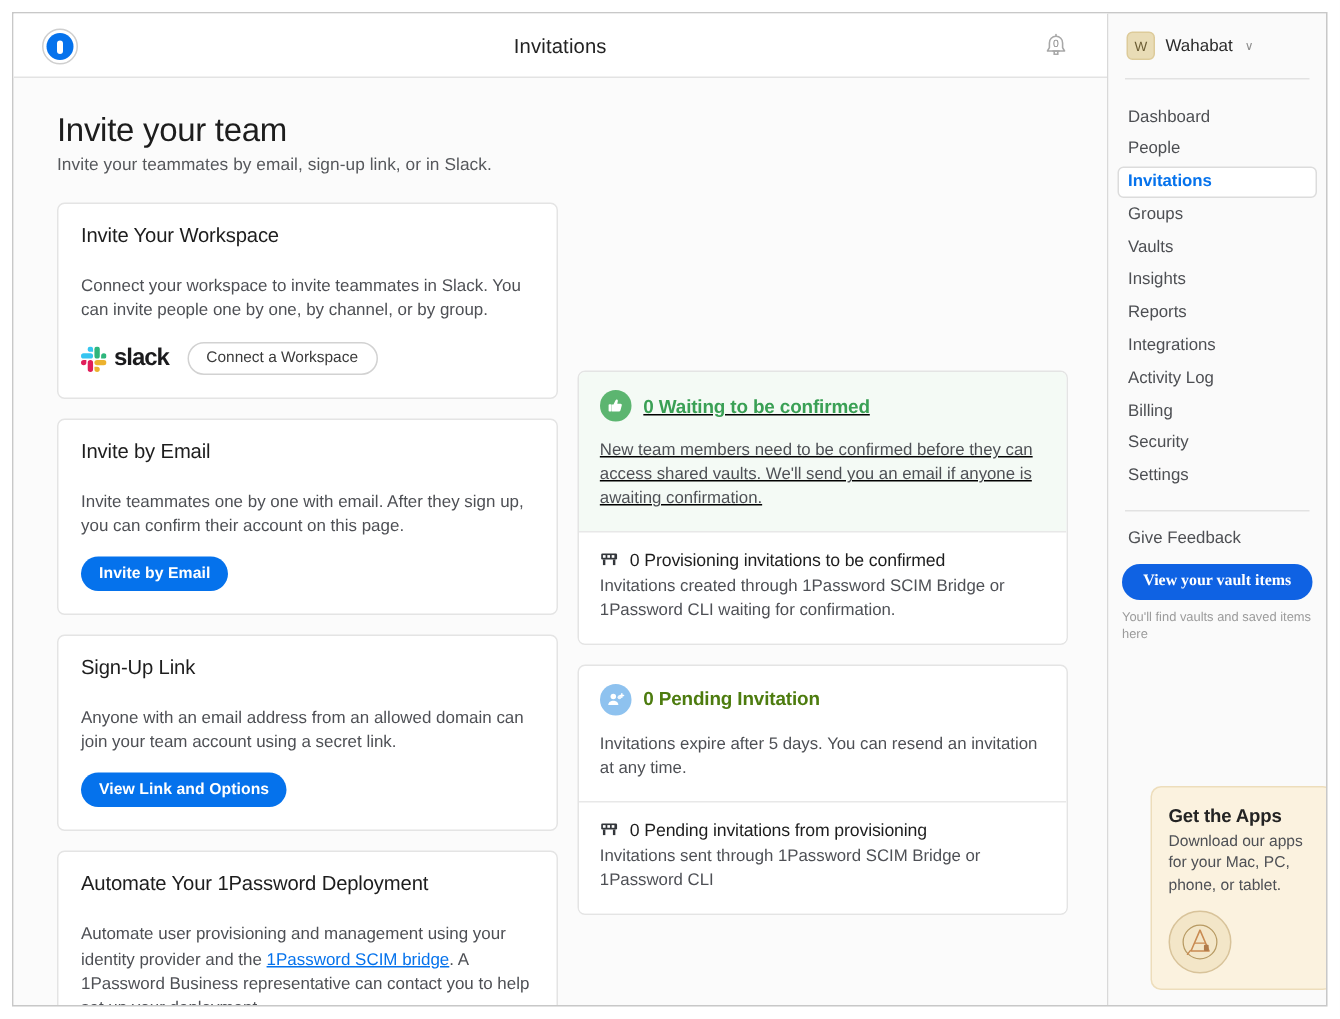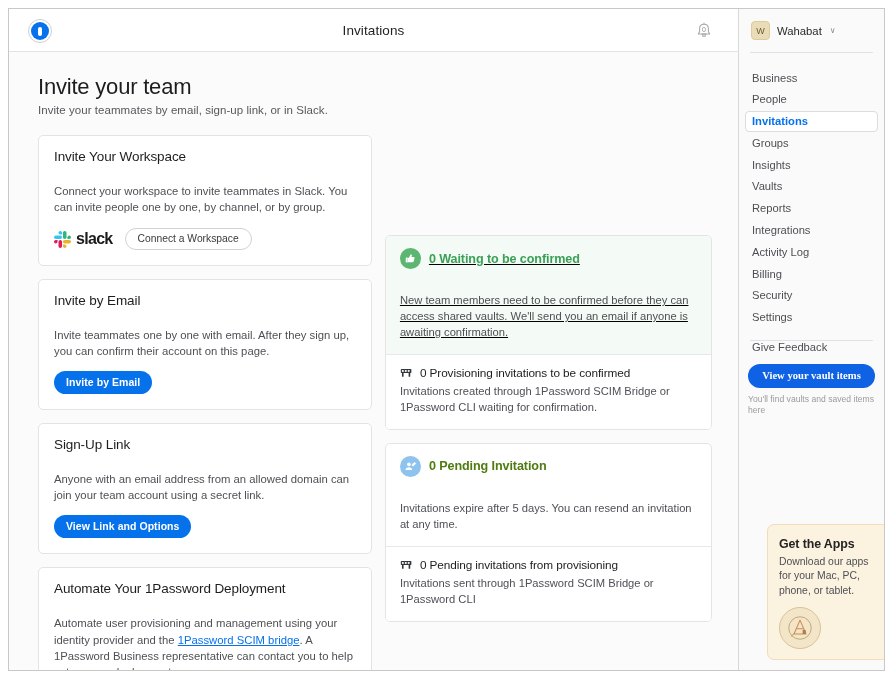--- a/index.html
+++ b/index.html
@@ -215,21 +215,21 @@
     font-size: 12.6px;
     font-weight: 700;
     letter-spacing: -0.1px;
   }
   .status-title.green { color: #3aa055; }
   .status-title.plain { color: #4d7c0f; }
   .status-desc {
     font-size: 11.2px;
     color: #4e5055;
     line-height: 1.42;
-    margin-top: 24px;
+    margin-top: 12px;
   }
   .avatar-circle {
     width: 21px; height: 21px;
     border-radius: 50%;
     display: flex; align-items: center; justify-content: center;
     flex: 0 0 auto;
   }
   .avatar-circle.green { background: #5cb570; }
   .avatar-circle.blue  { background: #8ec2ef; }
 
@@ -313,20 +313,21 @@
     color: #0572ec;
     font-weight: 700;
     background: #ffffff;
     border: 1px solid #dcdcdc;
     padding: 1.5px 6px;
   }
   .side-feedback {
     font-size: 11.2px;
     color: #4d4f53;
     padding: 0 13px;
+    margin-top: 12px;
     cursor: pointer;
   }
   .vault-btn {
     display: block;
     margin: 11px 9px 0 9px;
     background: #0f62e3;
     color: #ffffff;
     border: none;
     border-radius: 13px;
     font-size: 10.6px;
@@ -530,26 +531,26 @@
     <div class="sidebar">
 
       <div class="side-account">
         <div class="side-avatar">W</div>
         <div class="side-name">Wahabat</div>
         <div class="chev">∨</div>
       </div>
       <div class="side-divider"></div>
 
       <div class="nav">
-        <div class="nav-item">Business</div>
+        <div class="nav-item">Dashboard</div>
         <div class="nav-item">People</div>
         <div class="nav-item active">Invitations</div>
         <div class="nav-item">Groups</div>
+        <div class="nav-item">Vaults</div>
         <div class="nav-item">Insights</div>
-        <div class="nav-item">Vaults</div>
         <div class="nav-item">Reports</div>
         <div class="nav-item">Integrations</div>
         <div class="nav-item">Activity Log</div>
         <div class="nav-item">Billing</div>
         <div class="nav-item">Security</div>
         <div class="nav-item">Settings</div>
       </div>
 
       <div class="side-divider" style="margin-top:11px;"></div>
 

